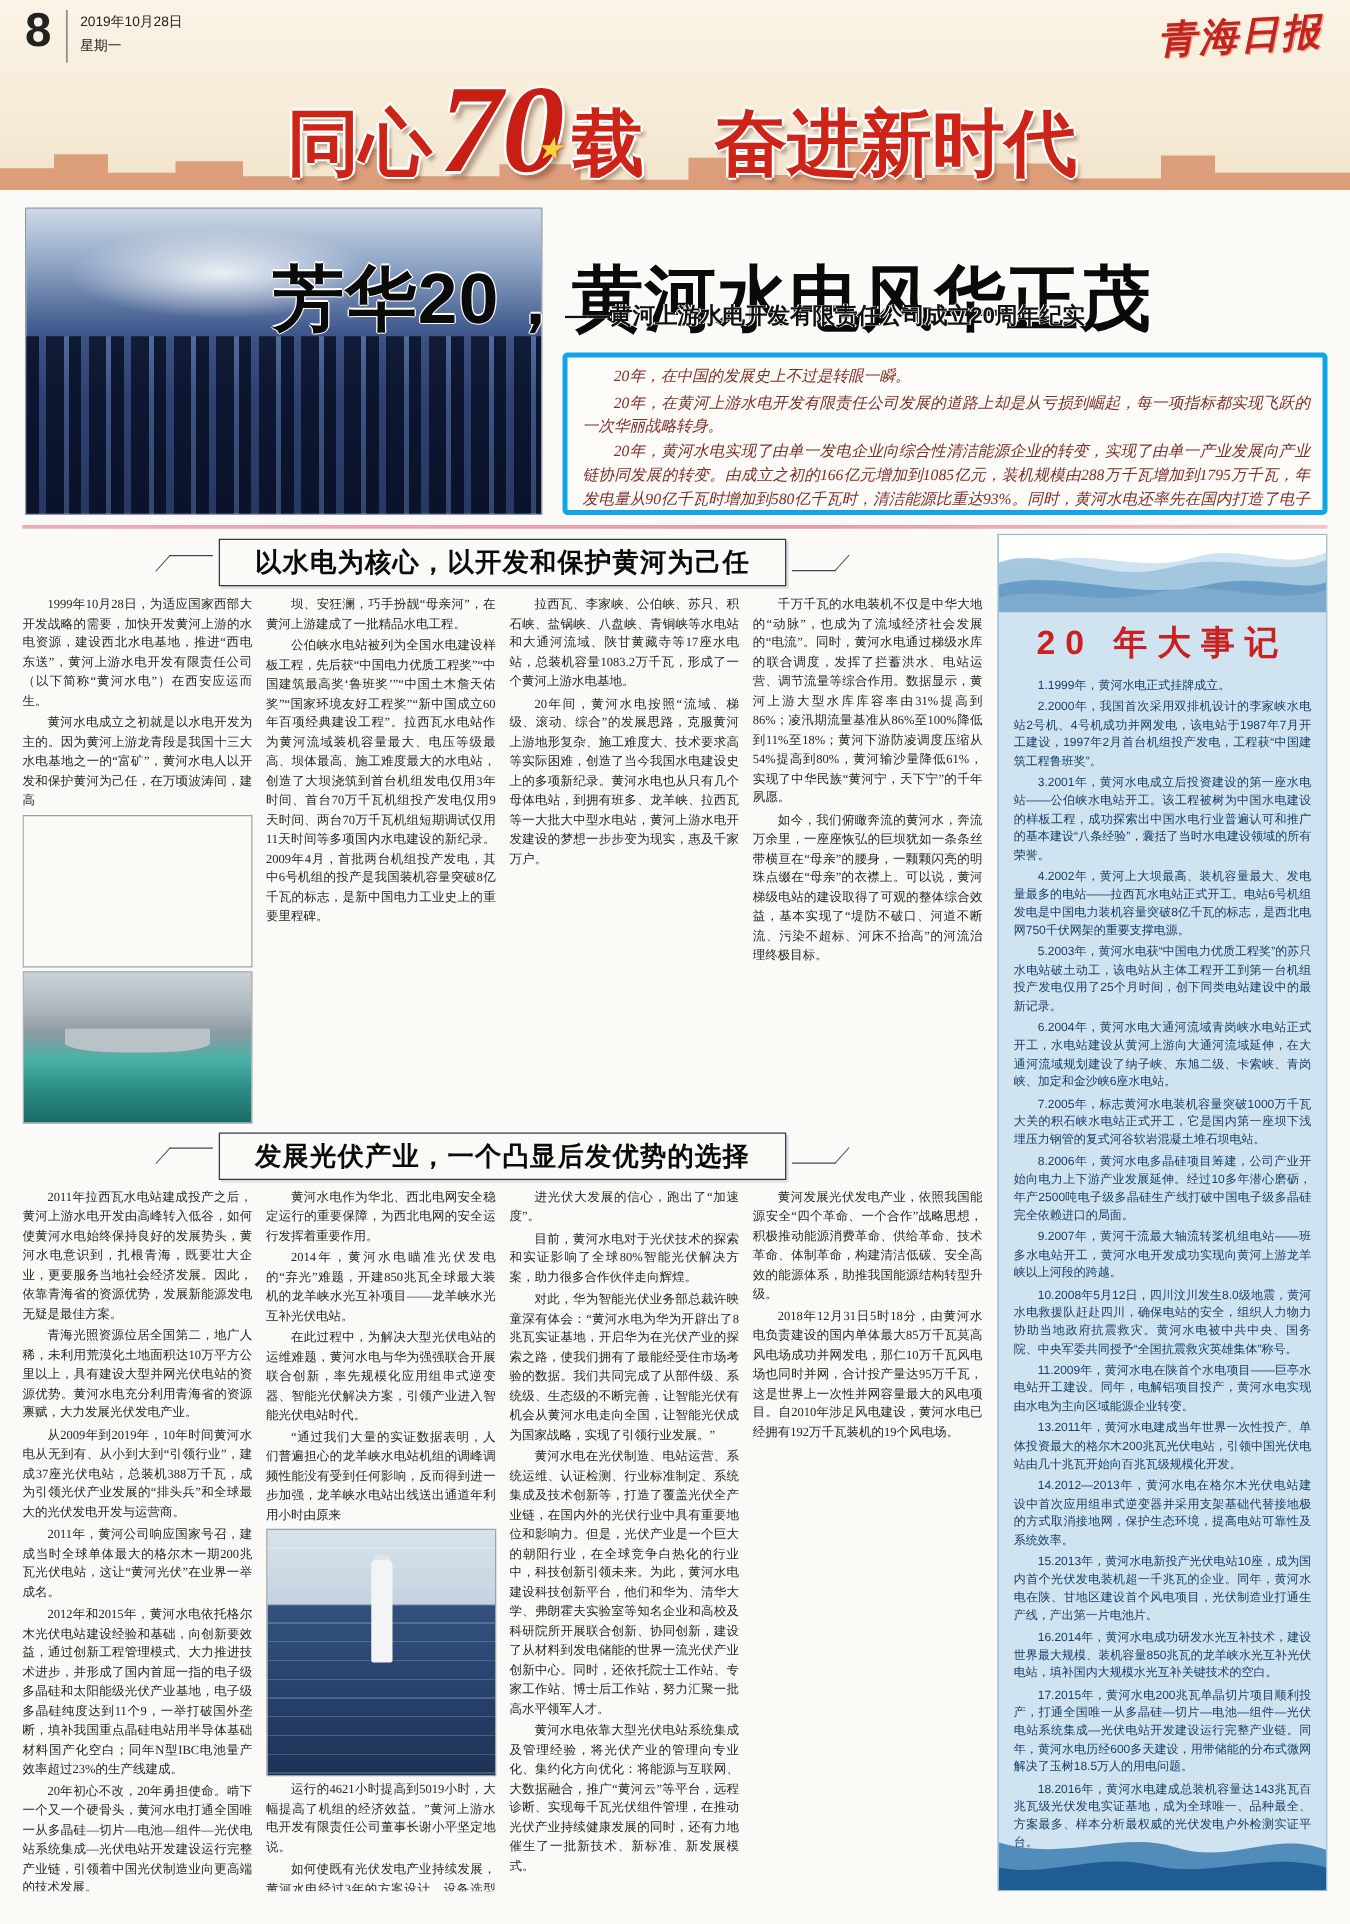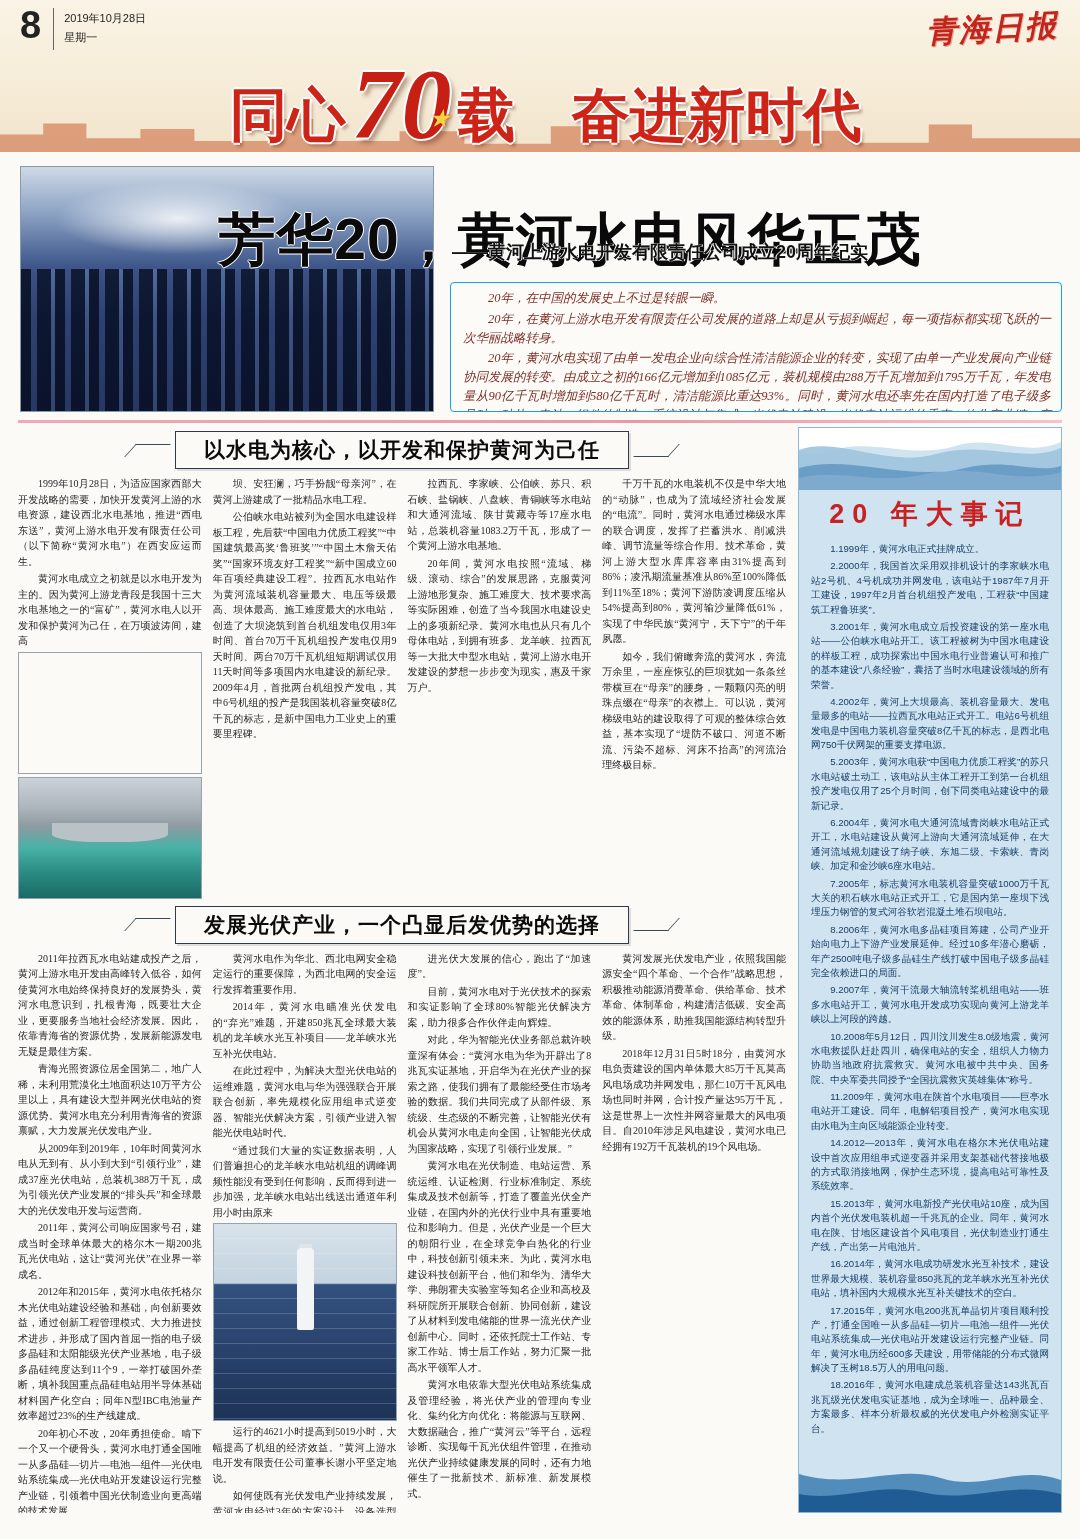--- a/index.html
+++ b/index.html
@@ -33,21 +33,21 @@
     background:repeating-linear-gradient(90deg,rgba(10,18,40,.9) 0 10px,rgba(60,80,130,.55) 10px 16px,rgba(10,18,40,.85) 16px 30px,rgba(120,150,200,.35) 30px 34px);}
   .ph-plant::after{content:"";position:absolute;left:8%;top:6%;width:60%;height:30%;border-radius:50%;
     background:radial-gradient(ellipse at center,rgba(255,255,255,.85),rgba(255,255,255,0) 70%);}
   .main-title{position:absolute;left:60px;right:0;top:6px;text-align:center;z-index:2;
     font-family:"Liberation Sans","DejaVu Sans",sans-serif;font-weight:900;font-size:57px;line-height:1.1;color:#0a0a0a;letter-spacing:1px;
     text-shadow:-1px 0 0 #fff,1px 0 0 #fff,0 1px 0 #fff,0 -1px 0 #fff;margin-top:44px;}
   .sub-title{position:absolute;left:240px;right:0;top:82px;text-align:center;z-index:2;
     font-family:"Liberation Sans","DejaVu Sans",sans-serif;font-weight:bold;font-size:18px;color:#111;
     text-shadow:-1px 0 0 #fff,1px 0 0 #fff;}
   .intro-box{position:absolute;left:432px;right:0;top:124px;bottom:0;padding:6px 10px 4px 12px;
-    border:1px solid #0ea5e9;border-radius:4px;background:rgba(255,252,250,.6);overflow:hidden;}
+    border:4px solid #0ea5e9;border-radius:4px;background:rgba(255,252,250,.6);overflow:hidden;}
   .intro-p{margin:0 0 2px;text-indent:2em;font-size:12.5px;line-height:1.5;color:#7c2f26;font-style:italic;text-align:justify;}
   .zone-rule{height:3px;margin:8px 18px 2px;background:linear-gradient(90deg,#f0a9b6,#e89aa8 60%,#f3c4cd);}
   
   .main{display:flex;gap:12px;margin:4px 18px 0;height:1086px;overflow:hidden;}
   .left-col{width:768px;flex:none;overflow:hidden;}
   
   .sec-title{display:flex;align-items:center;justify-content:center;margin:4px 26px 7px;}
   .wing{width:34px;height:12px;flex:none;}
   .wing.l{border-top:1px solid #3a4a5a;border-left:1px solid #3a4a5a;transform:skewX(-42deg);margin-right:10px;}
   .wing.r{border-bottom:1px solid #3a4a5a;border-right:1px solid #3a4a5a;transform:skewX(-42deg);margin-left:10px;}
@@ -129,21 +129,21 @@
           </div>
           <div class="col">
             <p>坝、安狂澜，巧手扮靓“母亲河”，在黄河上游建成了一批精品水电工程。</p>
             <p>公伯峡水电站被列为全国水电建设样板工程，先后获“中国电力优质工程奖”“中国建筑最高奖‘鲁班奖’”“中国土木詹天佑奖”“国家环境友好工程奖”“新中国成立60年百项经典建设工程”。拉西瓦水电站作为黄河流域装机容量最大、电压等级最高、坝体最高、施工难度最大的水电站，创造了大坝浇筑到首台机组发电仅用3年时间、首台70万千瓦机组投产发电仅用9天时间、两台70万千瓦机组短期调试仅用11天时间等多项国内水电建设的新纪录。2009年4月，首批两台机组投产发电，其中6号机组的投产是我国装机容量突破8亿千瓦的标志，是新中国电力工业史上的重要里程碑。</p>
           </div>
           <div class="col">
             <p>拉西瓦、李家峡、公伯峡、苏只、积石峡、盐锅峡、八盘峡、青铜峡等水电站和大通河流域、陕甘黄藏寺等17座水电站，总装机容量1083.2万千瓦，形成了一个黄河上游水电基地。</p>
             <p>20年间，黄河水电按照“流域、梯级、滚动、综合”的发展思路，克服黄河上游地形复杂、施工难度大、技术要求高等实际困难，创造了当今我国水电建设史上的多项新纪录。黄河水电也从只有几个母体电站，到拥有班多、龙羊峡、拉西瓦等一大批大中型水电站，黄河上游水电开发建设的梦想一步步变为现实，惠及千家万户。</p>
           </div>
           <div class="col">
-            <p>千万千瓦的水电装机不仅是中华大地的“动脉”，也成为了流域经济社会发展的“电流”。同时，黄河水电通过梯级水库的联合调度，发挥了拦蓄洪水、削减洪峰、调节流量等综合作用。技术革命，黄河上游大型水库库容率由31%提高到86%；凌汛期流量基准从86%至100%降低到11%至18%；黄河下游防凌调度压缩从54%提高到80%，黄河输沙量降低61%，实现了中华民族“黄河宁，天下宁”的千年夙愿。</p>
+            <p>千万千瓦的水电装机不仅是中华大地的“动脉”，也成为了流域经济社会发展的“电流”。同时，黄河水电通过梯级水库的联合调度，发挥了拦蓄洪水、电站运营、调节流量等综合作用。数据显示，黄河上游大型水库库容率由31%提高到86%；凌汛期流量基准从86%至100%降低到11%至18%；黄河下游防凌调度压缩从54%提高到80%，黄河输沙量降低61%，实现了中华民族“黄河宁，天下宁”的千年夙愿。</p>
             <p>如今，我们俯瞰奔流的黄河水，奔流万余里，一座座恢弘的巨坝犹如一条条丝带横亘在“母亲”的腰身，一颗颗闪亮的明珠点缀在“母亲”的衣襟上。可以说，黄河梯级电站的建设取得了可观的整体综合效益，基本实现了“堤防不破口、河道不断流、污染不超标、河床不抬高”的河流治理终极目标。</p>
           </div>
         </div>
       </section>
       <section class="article-section">
         <div class="sec-title">
           <span class="wing l"></span>
           <span class="sec-title-text">发展光伏产业，一个凸显后发优势的选择</span>
           <span class="wing r"></span>
         </div>
@@ -192,20 +192,21 @@
         <p>2.2000年，我国首次采用双排机设计的李家峡水电站2号机、4号机成功并网发电，该电站于1987年7月开工建设，1997年2月首台机组投产发电，工程获“中国建筑工程鲁班奖”。</p>
         <p>3.2001年，黄河水电成立后投资建设的第一座水电站——公伯峡水电站开工。该工程被树为中国水电建设的样板工程，成功探索出中国水电行业普遍认可和推广的基本建设“八条经验”，囊括了当时水电建设领域的所有荣誉。</p>
         <p>4.2002年，黄河上大坝最高、装机容量最大、发电量最多的电站——拉西瓦水电站正式开工。电站6号机组发电是中国电力装机容量突破8亿千瓦的标志，是西北电网750千伏网架的重要支撑电源。</p>
         <p>5.2003年，黄河水电获“中国电力优质工程奖”的苏只水电站破土动工，该电站从主体工程开工到第一台机组投产发电仅用了25个月时间，创下同类电站建设中的最新记录。</p>
         <p>6.2004年，黄河水电大通河流域青岗峡水电站正式开工，水电站建设从黄河上游向大通河流域延伸，在大通河流域规划建设了纳子峡、东旭二级、卡索峡、青岗峡、加定和金沙峡6座水电站。</p>
         <p>7.2005年，标志黄河水电装机容量突破1000万千瓦大关的积石峡水电站正式开工，它是国内第一座坝下浅埋压力钢管的复式河谷软岩混凝土堆石坝电站。</p>
         <p>8.2006年，黄河水电多晶硅项目筹建，公司产业开始向电力上下游产业发展延伸。经过10多年潜心磨砺，年产2500吨电子级多晶硅生产线打破中国电子级多晶硅完全依赖进口的局面。</p>
         <p>9.2007年，黄河干流最大轴流转桨机组电站——班多水电站开工，黄河水电开发成功实现向黄河上游龙羊峡以上河段的跨越。</p>
         <p>10.2008年5月12日，四川汶川发生8.0级地震，黄河水电救援队赶赴四川，确保电站的安全，组织人力物力协助当地政府抗震救灾。黄河水电被中共中央、国务院、中央军委共同授予“全国抗震救灾英雄集体”称号。</p>
         <p>11.2009年，黄河水电在陕首个水电项目——巨亭水电站开工建设。同年，电解铝项目投产，黄河水电实现由水电为主向区域能源企业转变。</p>
+        <p>13.2011年，黄河水电建成当年世界一次性投产、单体投资最大的格尔木200兆瓦光伏电站，引领中国光伏电站由几十兆瓦开始向百兆瓦级规模化开发。</p>
         <p>14.2012—2013年，黄河水电在格尔木光伏电站建设中首次应用组串式逆变器并采用支架基础代替接地极的方式取消接地网，保护生态环境，提高电站可靠性及系统效率。</p>
         <p>15.2013年，黄河水电新投产光伏电站10座，成为国内首个光伏发电装机超一千兆瓦的企业。同年，黄河水电在陕、甘地区建设首个风电项目，光伏制造业打通生产线，产出第一片电池片。</p>
         <p>16.2014年，黄河水电成功研发水光互补技术，建设世界最大规模、装机容量850兆瓦的龙羊峡水光互补光伏电站，填补国内大规模水光互补关键技术的空白。</p>
         <p>17.2015年，黄河水电200兆瓦单晶切片项目顺利投产，打通全国唯一从多晶硅—切片—电池—组件—光伏电站系统集成—光伏电站开发建设运行完整产业链。同年，黄河水电历经600多天建设，用带储能的分布式微网解决了玉树18.5万人的用电问题。</p>
         <p>18.2016年，黄河水电建成总装机容量达143兆瓦百兆瓦级光伏发电实证基地，成为全球唯一、品种最全、方案最多、样本分析最权威的光伏发电户外检测实证平台。</p>
       </div>
     <svg class="sb-wave-bottom" viewBox="0 0 268 62" preserveAspectRatio="none">
       <path fill="#3c7cb0" d="M0,62 H268 V30 C225,14 190,42 145,28 C100,14 55,40 0,24 Z" opacity="0.85"></path>
       <path fill="#1f5c94" d="M0,62 H268 V44 C215,30 175,54 125,42 C80,32 40,52 0,44 Z"></path>
     </svg>

